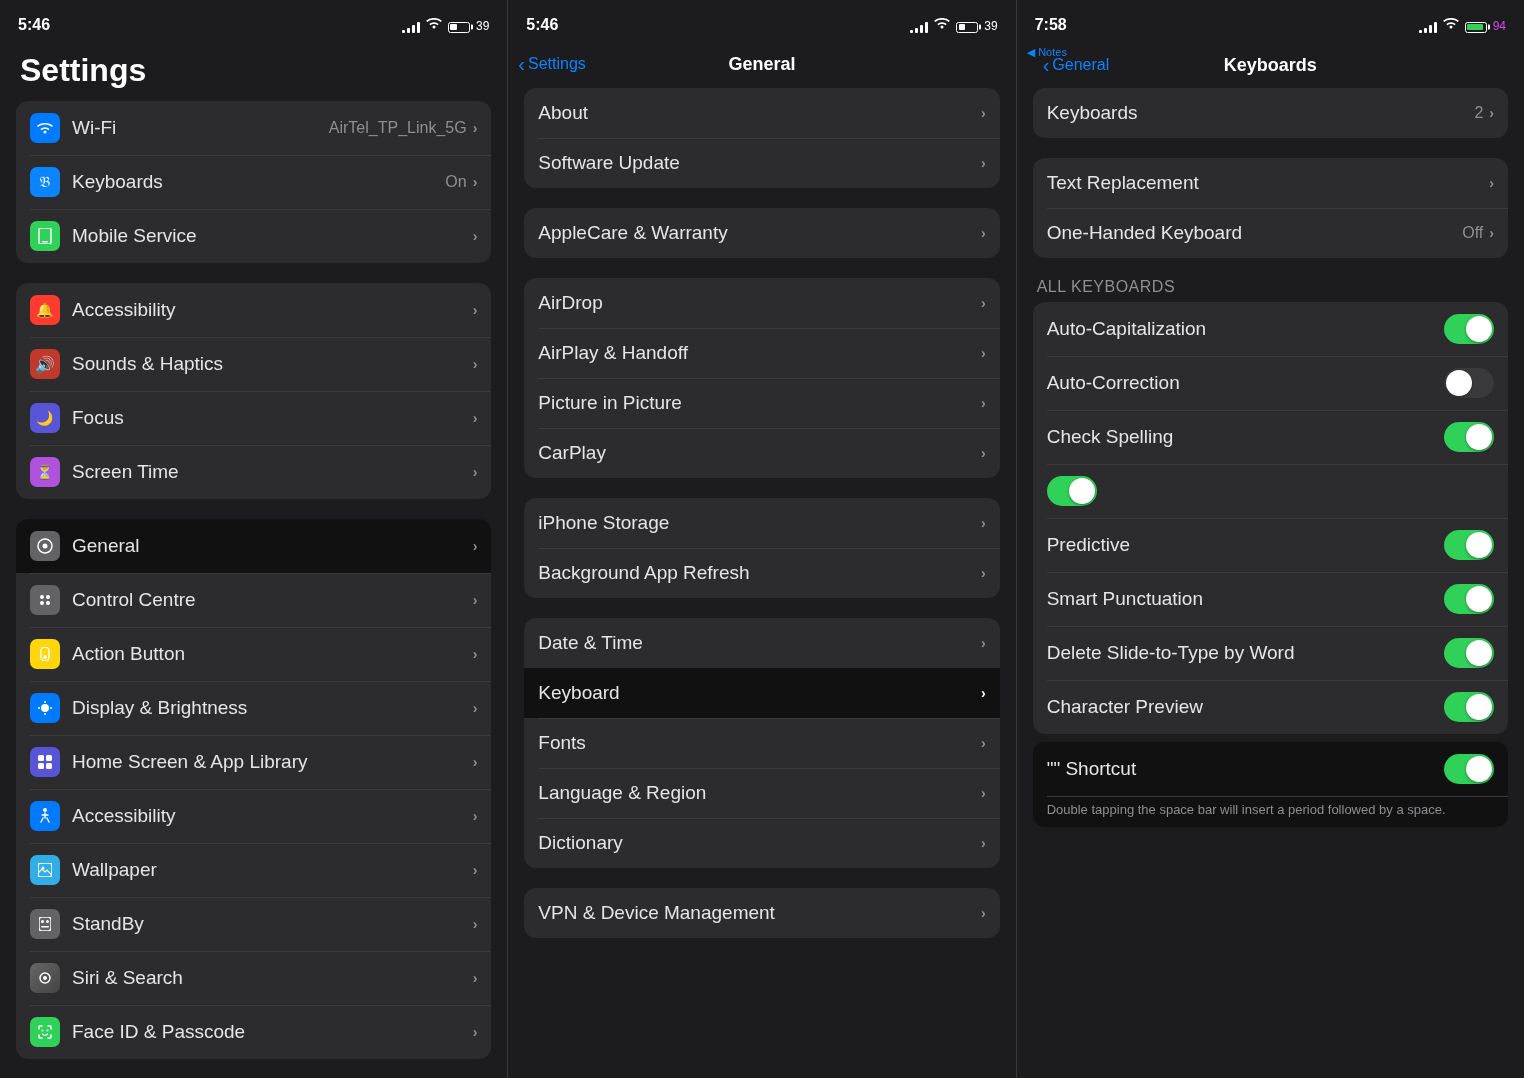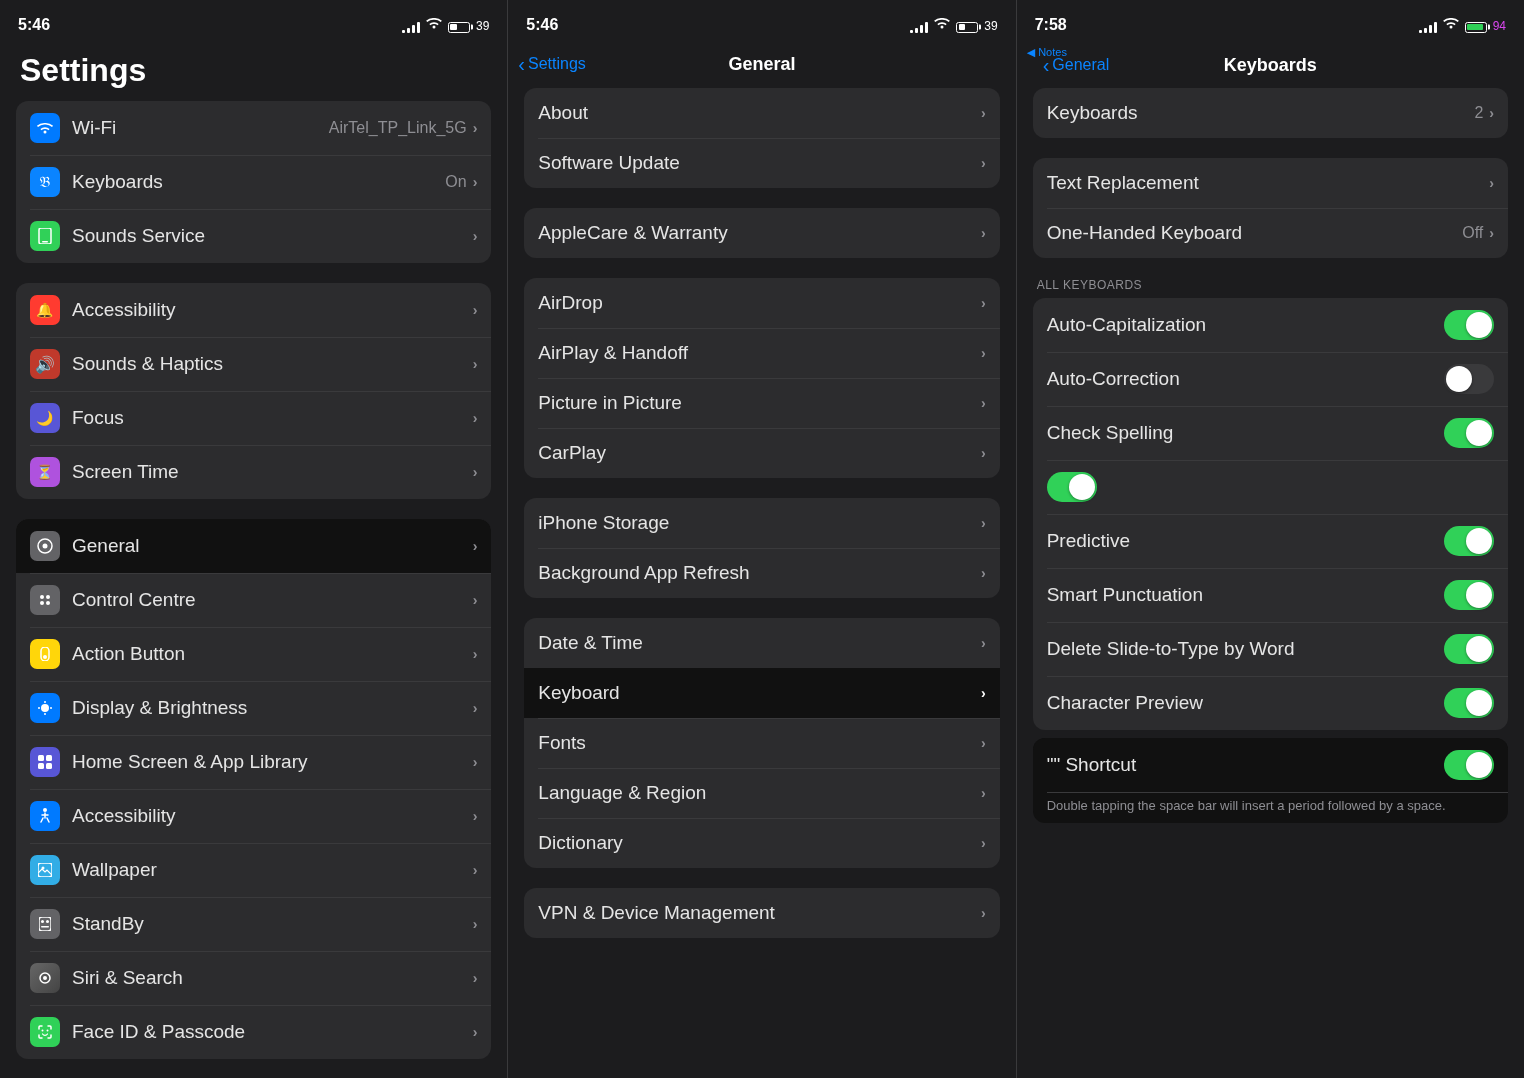--- a/index.html
+++ b/index.html
@@ -225,21 +225,21 @@
       background: #fff;
       border-radius: 1px;
     }
     .signal-bars span:nth-child(1) { height: 3px; }
     .signal-bars span:nth-child(2) { height: 5px; }
     .signal-bars span:nth-child(3) { height: 8px; }
     .signal-bars span:nth-child(4) { height: 11px; }
 
     
     .all-keyboards-label {
-      font-size: 12px;
+      font-size: 16px;
       color: #8e8e93;
       text-transform: uppercase;
       letter-spacing: 0.5px;
       margin: 20px 4px 6px;
       font-weight: 400;
     }
     .shortcut-desc {
       font-size: 13px;
       color: #8e8e93;
       padding: 6px 14px 10px;
@@ -317,21 +317,21 @@
           <span class="item-value">On</span>
           <span class="chevron-right">›</span>
         </div>
         <div class="list-item">
           <div class="item-icon ic-green" style="font-size:13px;">
             <svg width="14" height="16" viewBox="0 0 14 16" fill="white">
               <rect x="1" y="0" width="12" height="16" rx="2" fill="none" stroke="white" stroke-width="1.5"></rect>
               <rect x="4" y="13" width="6" height="1.5" rx="0.75" fill="white"></rect>
             </svg>
           </div>
-          <span class="item-label">Sounds Service</span>
+          <span class="item-label">Mobile Service</span>
           <span class="chevron-right">›</span>
         </div>
       </div>
     </div>
 
     <div class="section-group">
       <div class="list-card">
         <div class="list-item">
           <div class="item-icon ic-red" style="font-size:14px;">🔔</div>
           <span class="item-label">Accessibility</span>

